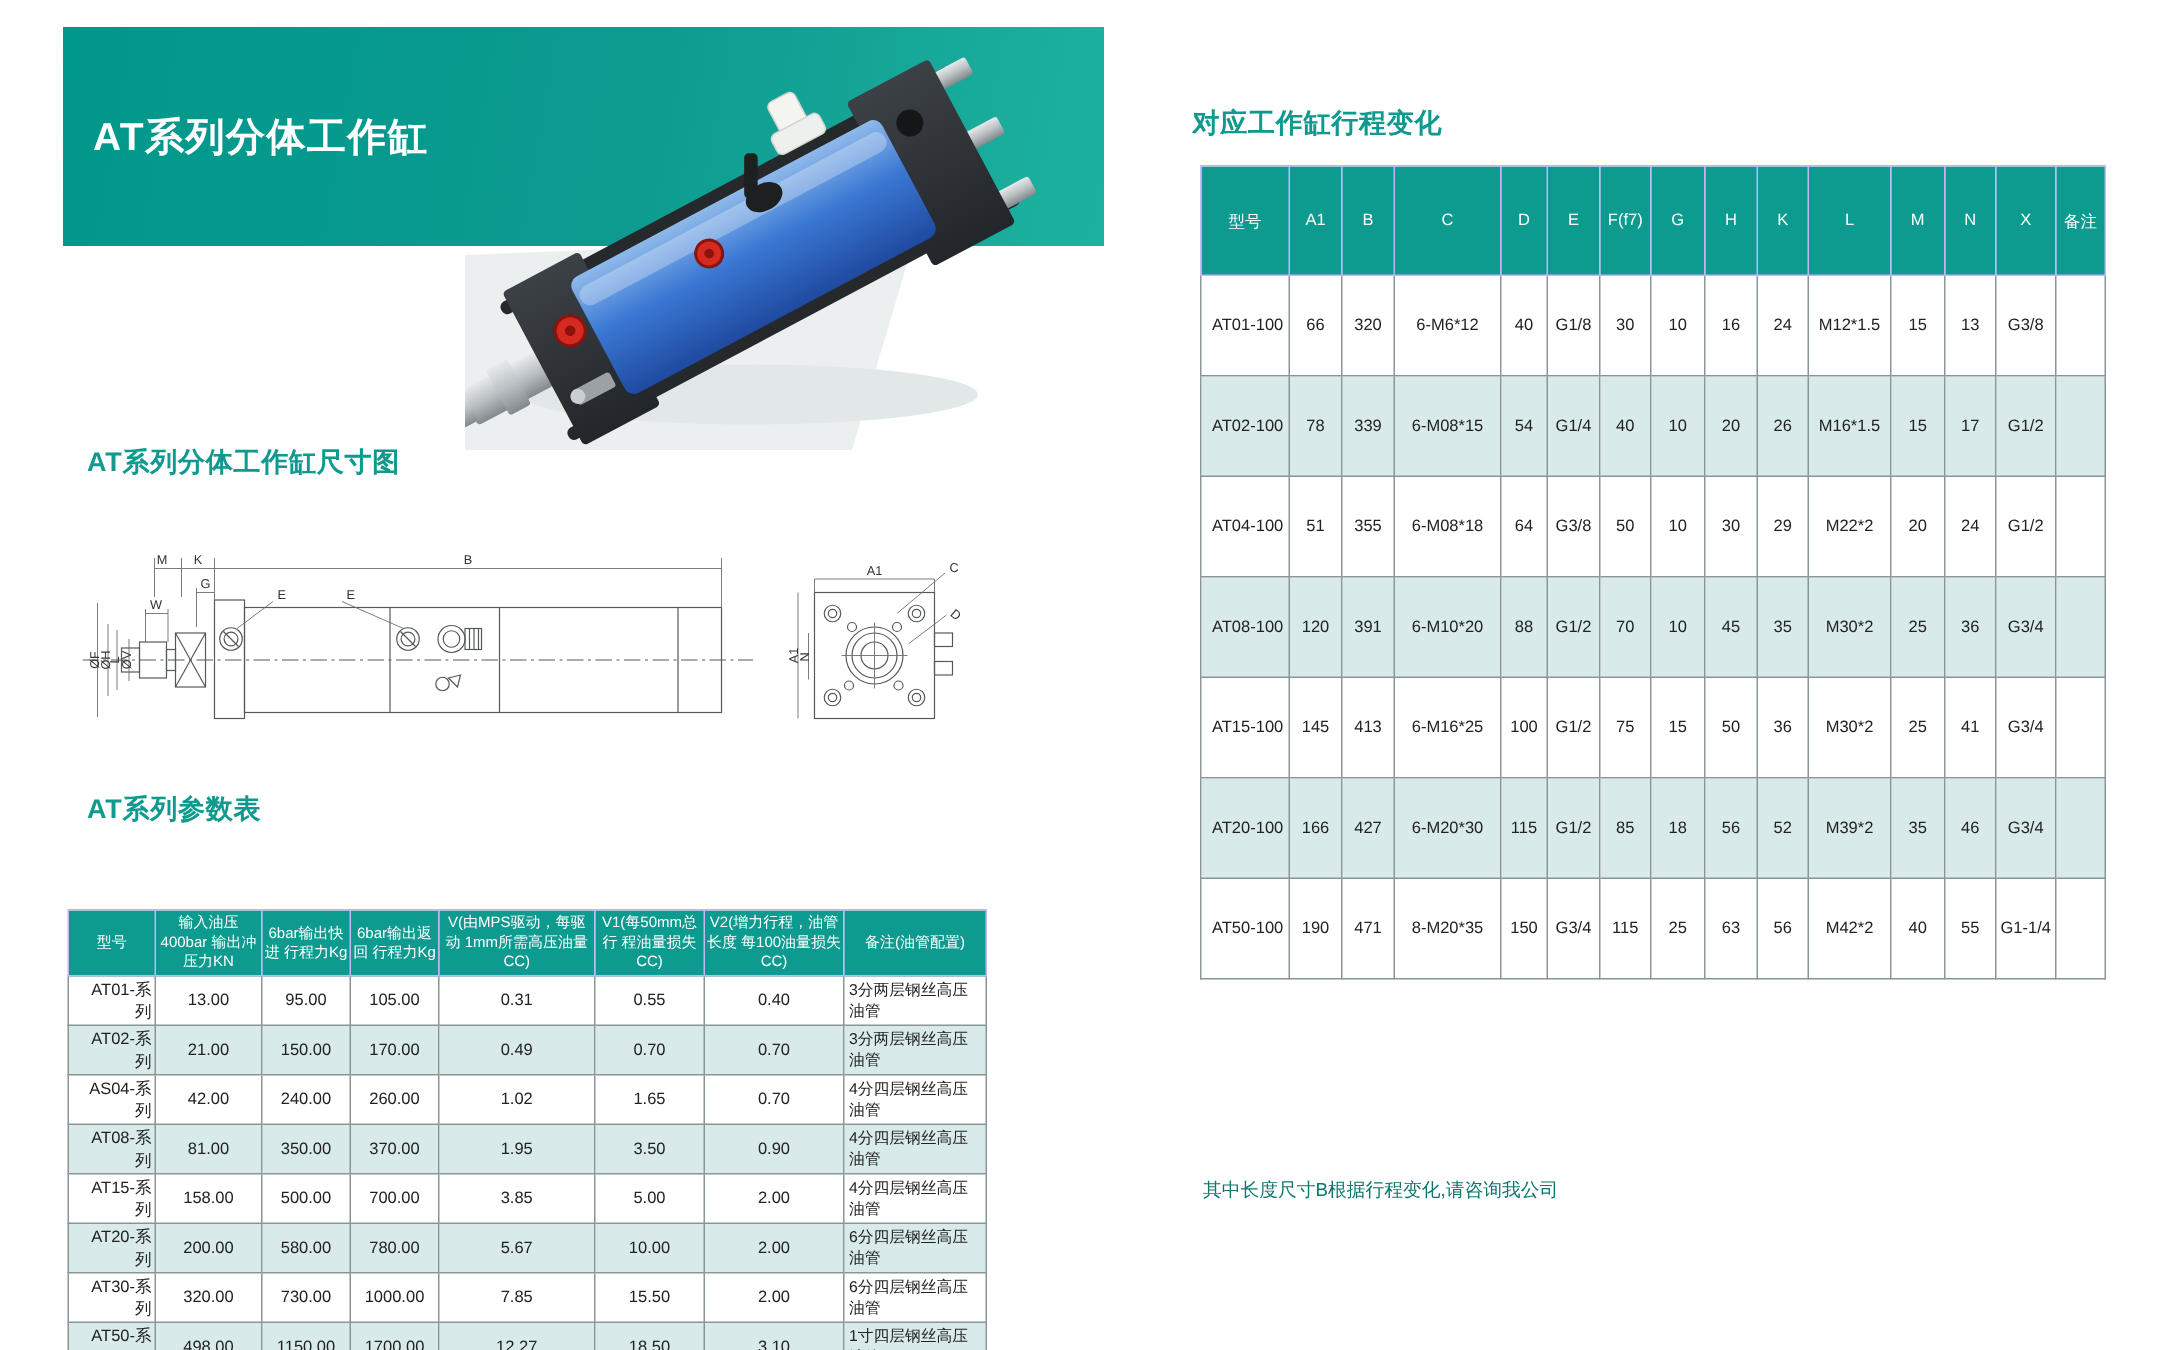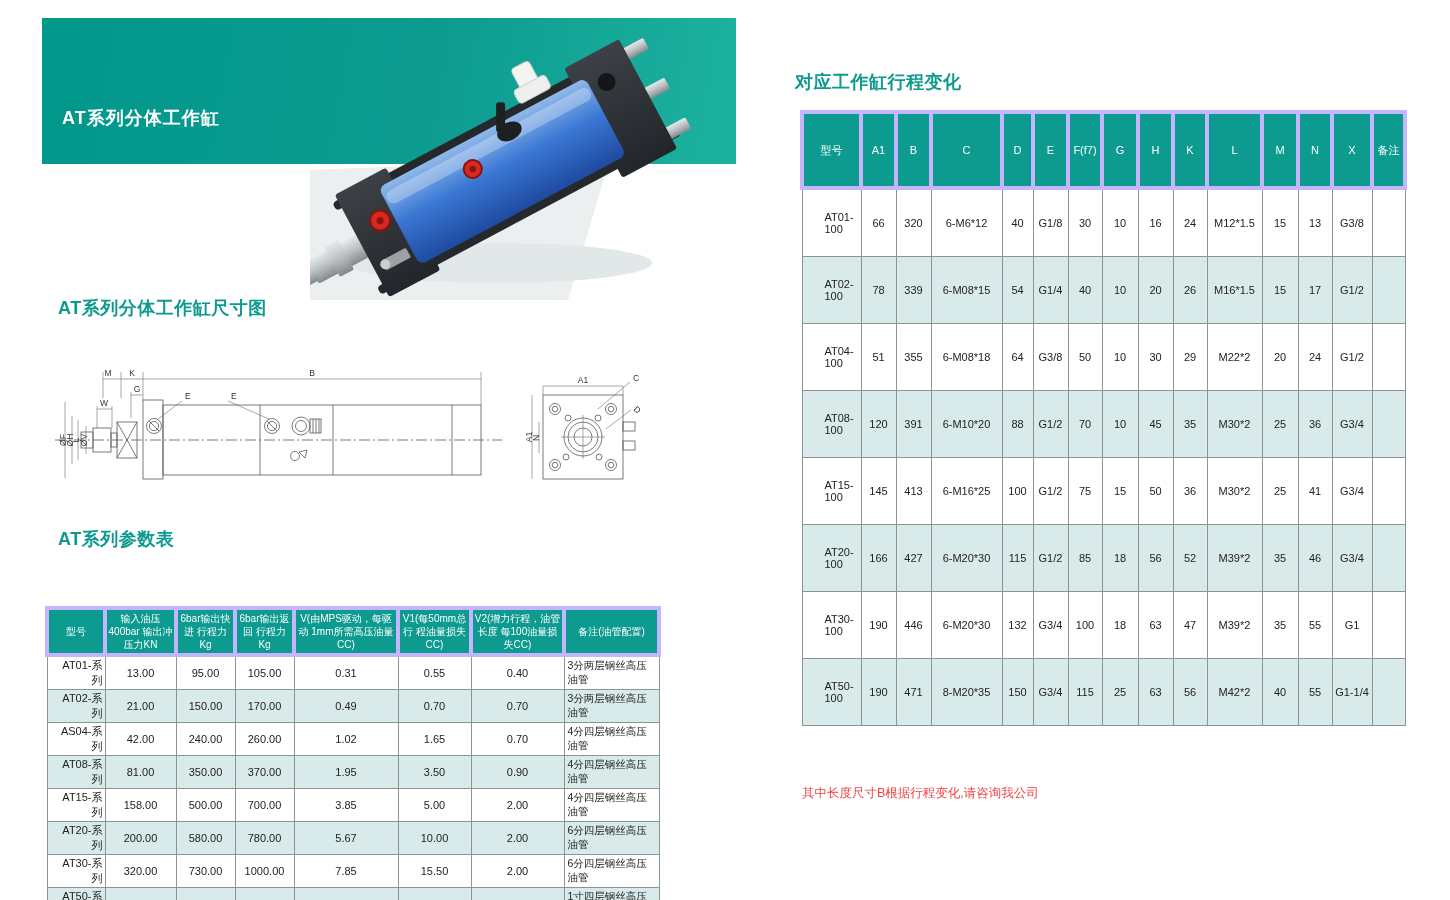--- a/index.html
+++ b/index.html
@@ -2,52 +2,52 @@
 <html><head>
 <meta charset="utf-8">
 <style>
   html,body{margin:0;padding:0;background:#ffffff;}
   #page{position:relative;width:1450px;height:900px;background:#ffffff;overflow:hidden;
         font-family:"Liberation Sans","DejaVu Sans",sans-serif;color:#222;}
 
   
   .banner{position:absolute;left:42px;top:18px;width:694px;height:146px;
           background:linear-gradient(100deg,var(--teal-dark,#00988b) 0%,var(--teal,#0d9b90) 55%,var(--teal-light,#1db2a0) 100%);}
-  .banner-title{position:absolute;left:20px;top:88px;font-size:18px;font-weight:bold;color:#ffffff;letter-spacing:1px;}
+  .banner-title{position:absolute;left:20px;top:56px;font-size:26px;font-weight:bold;color:#ffffff;letter-spacing:1px;}
 
   
   .sec-heading{position:absolute;font-size:18px;font-weight:bold;color:var(--heading,#0e9a8e);letter-spacing:.5px;}
   #dim-heading{left:58px;top:296px;}
   #params-heading{left:58px;top:527px;}
   #stroke-heading{left:795px;top:70px;}
 
   
   #product-svg{position:absolute;left:310px;top:20px;width:390px;height:280px;}
   #drawing-svg{position:absolute;left:55px;top:352px;width:670px;height:170px;}
 
   
   table.spec{position:absolute;border-collapse:collapse;table-layout:fixed;background:#fff;}
-  table.spec th{background:var(--teal,#0d9b90);color:#fff;font-weight:normal;border:4px solid #c4b5fd;
+  table.spec th{background:var(--teal,#0d9b90);color:#fff;font-weight:normal;border:1px solid #c4b5fd;
                 text-align:center;vertical-align:middle;padding:2px 1px;}
   table.spec td{border:1px solid var(--border,#8a9596);text-align:center;vertical-align:middle;
                 padding:1px 2px;overflow:hidden;}
   table.spec tbody tr:nth-child(even) td{background:var(--row-alt,#d9eaea);}
 
   #params-table{left:45px;top:606px;width:612px;font-size:11px;}
   #params-table th{font-size:10px;line-height:1.3;height:35px;}
   #params-table td{height:25px;}
   #params-table td:first-child{text-align:right;padding-left:6px;}
   #params-table td:last-child{text-align:left;padding-left:3px;font-size:10.5px;}
 
   #stroke-table{left:800px;top:110px;width:603px;font-size:11px;}
   #stroke-table th{font-size:11px;height:68px;}
   #stroke-table td{height:64px;}
-  #stroke-table td:first-child{text-align:left;padding-left:22px;}
-
-  .footnote{position:absolute;left:802px;top:785px;font-size:12.5px;color:#ef4444;}
+  #stroke-table td:first-child{text-align:left;padding-left:7px;}
+
+  .footnote{position:absolute;left:802px;top:785px;font-size:12.5px;color:#0f766e;}
 
   
   .dwg{stroke:#55595c;stroke-width:.8;fill:none;}
   .dim{stroke:#6a6e71;stroke-width:.6;fill:none;}
   .dwg-label{font-size:8.5px;fill:#333;font-family:"Liberation Sans",sans-serif;}
 </style>
 </head>
 <body>
 
 <div id="page" style="--teal: #0d9b90; --teal-dark: #00988b; --teal-light: #1db2a0; --heading: #0e9a8e; --row-alt: #d9eaea; --border: #8a9596;">
@@ -457,37 +457,20 @@
           <td>18</td>
           <td>56</td>
           <td>52</td>
           <td>M39*2</td>
           <td>35</td>
           <td>46</td>
           <td>G3/4</td>
           <td></td>
         </tr>
         <tr>
-          <td>AT30-100</td>
-          <td>190</td>
-          <td>446</td>
-          <td>6-M20*30</td>
-          <td>132</td>
-          <td>G3/4</td>
-          <td>100</td>
-          <td>18</td>
-          <td>63</td>
-          <td>47</td>
-          <td>M39*2</td>
-          <td>35</td>
-          <td>55</td>
-          <td>G1</td>
-          <td></td>
-        </tr>
-        <tr>
           <td>AT50-100</td>
           <td>190</td>
           <td>471</td>
           <td>8-M20*35</td>
           <td>150</td>
           <td>G3/4</td>
           <td>115</td>
           <td>25</td>
           <td>63</td>
           <td>56</td>

